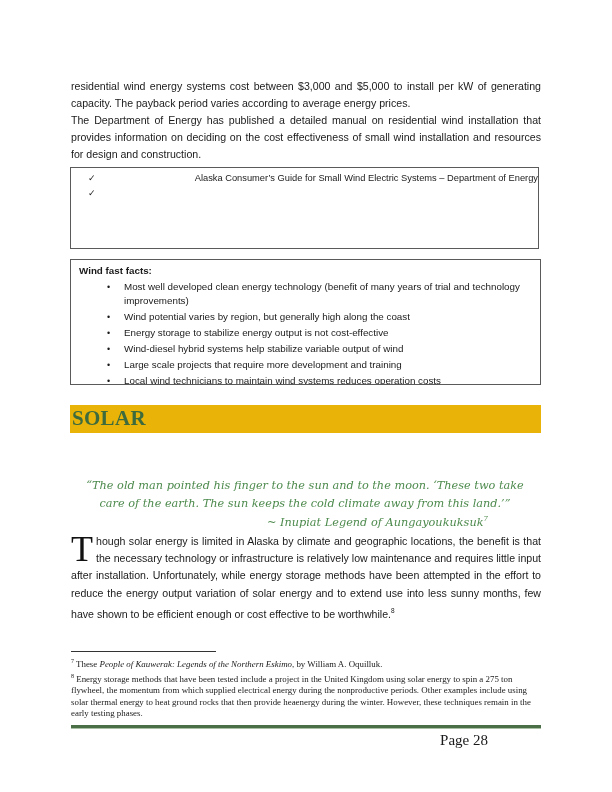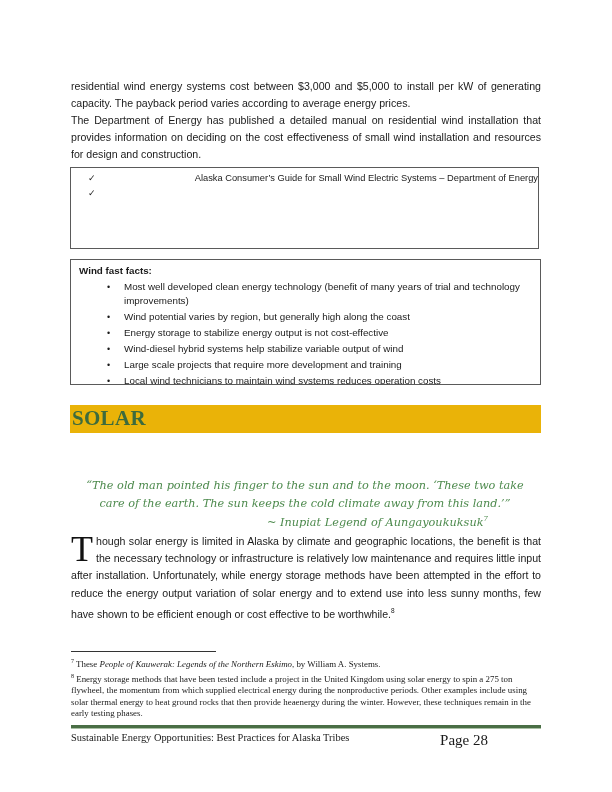--- a/index.html
+++ b/index.html
@@ -92,21 +92,20 @@
   <div class="attribution">
     <span>~ Inupiat Legend of Aungayoukuksuk</span><sup>7</sup>
   </div>
 
   <div class="solar-para">
     <span class="dropcap">T</span><span>hough solar energy is limited in Alaska by climate and geographic locations, the benefit is that the necessary technology or infrastructure is relatively low maintenance and requires little input after installation. Unfortunately, while energy storage methods have been attempted in the effort to reduce the energy output variation of solar energy and to extend use into less sunny months, few have shown to be efficient enough or cost effective to be worthwhile.</span><sup>8</sup>
   </div>
 
   <div class="fn-rule"></div>
   <div class="footnotes">
-    <p><sup>7</sup><span> These </span><i>People of Kauwerak: Legends of the Northern Eskimo</i><span>, by William A. Systems.</span></p>
+    <p><sup>7</sup><span> These </span><i>People of Kauwerak: Legends of the Northern Eskimo</i><span>, by William A. Oquilluk.</span></p>
     <p><sup>8</sup><span> Energy storage methods that have been tested include a project in the United Kingdom using solar energy to spin a 275 ton flywheel, the momentum from which supplied electrical energy during the nonproductive periods. Other examples include using solar thermal energy to heat ground rocks that then provide heaenergy during the winter. However, these techniques remain in the early testing phases.</span></p>
   </div>
 
   <div class="footer-rule"></div>
-  <div class="footer-left">Sustainable Energy Opportunities: Best Practices for Alaska Tribes</div>
   <div class="footer-right">Page 28</div>
 
 </div>
 
 </body></html>

